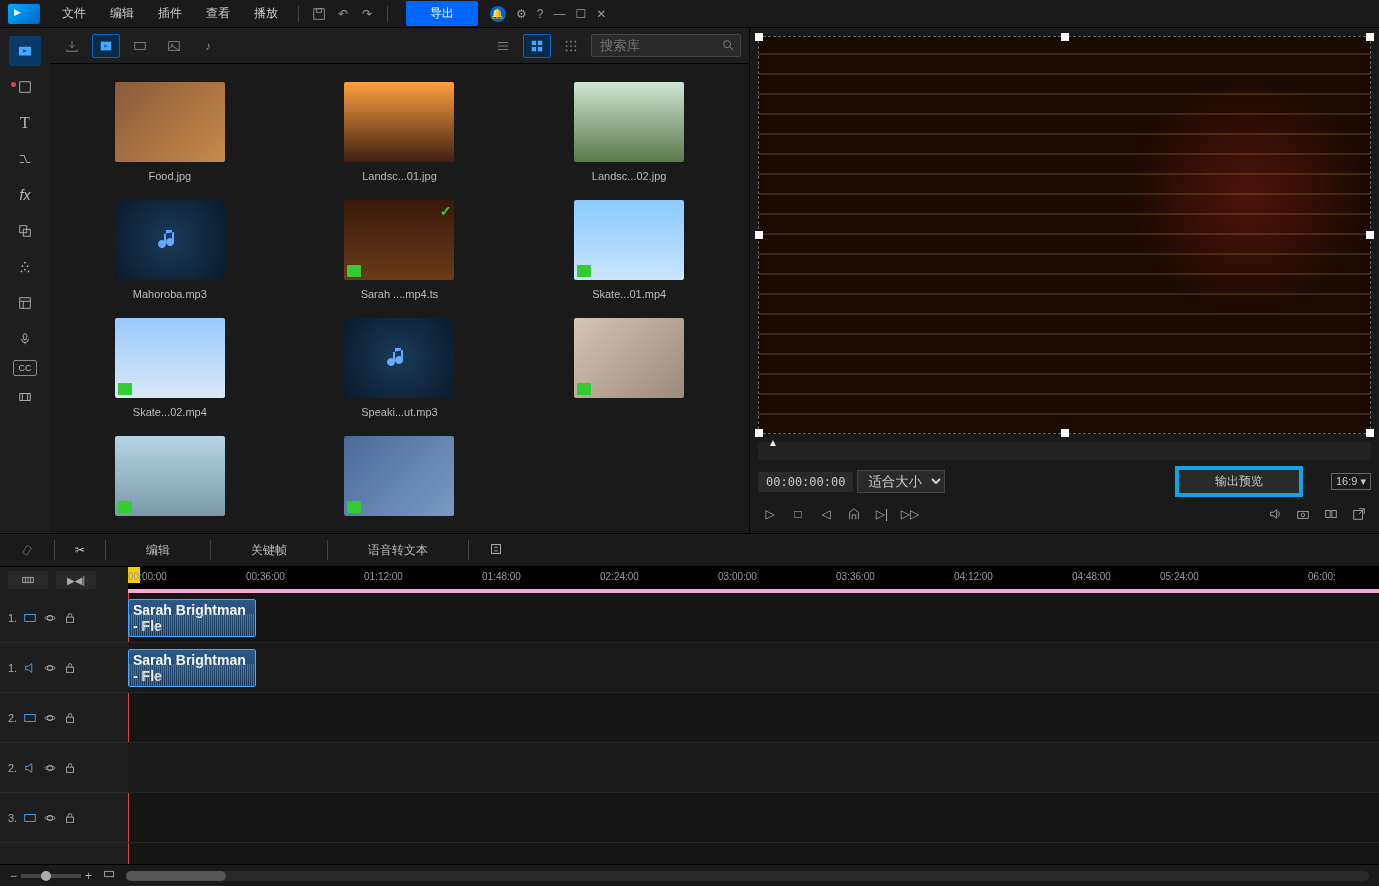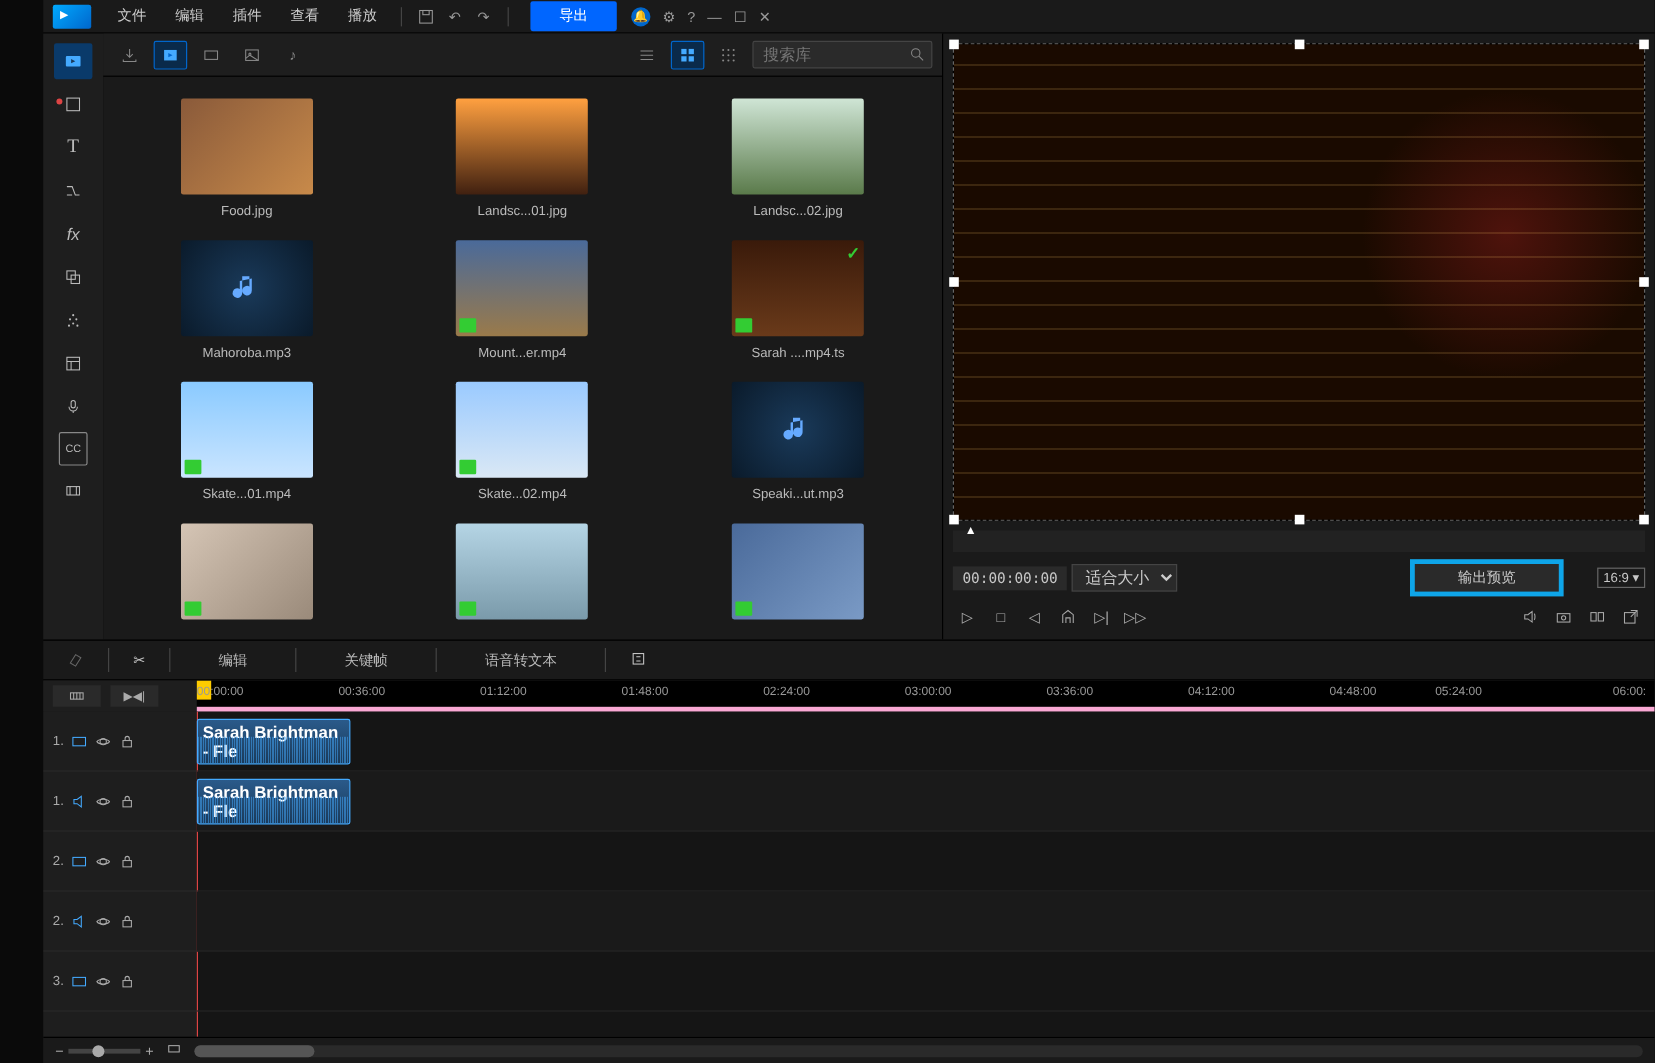--- a/index.html
+++ b/index.html
@@ -1,17 +1,17 @@
 <!DOCTYPE html>
 <html><head>
 <meta charset="utf-8">
 <style>
 * { margin:0; padding:0; box-sizing:border-box; font-family:"Microsoft YaHei",Arial,sans-serif; }
 body { background:#0a0a0a; color:#c8c8c8; width:1379px; height:886px; overflow:hidden; font-size:12px; }
-.app { display:flex; flex-direction:column; height:100%;padding-left:36px; }
+.app { display:flex; flex-direction:column; height:100%; }
 .menubar { height:28px; background:#1a1a1a; display:flex; align-items:center; padding:0 8px; gap:4px; border-bottom:1px solid #000; }
 .logo { width:32px; height:20px; background:linear-gradient(135deg,#0af,#06c); border-radius:2px; margin-right:8px; position:relative; }
 .logo::after { content:"▶"; color:#fff; font-size:9px; position:absolute; left:6px; top:3px; }
 .menubar .menuitem { padding:2px 10px; cursor:pointer; color:#ccc; }
 .menubar .sep { width:1px; height:16px; background:#444; margin:0 6px; }
 .menubar .ico { width:20px; height:20px; display:flex; align-items:center; justify-content:center; cursor:pointer; color:#999; }
 .export-btn { background:#0066ff; color:#fff; padding:4px 24px; border-radius:2px; cursor:pointer; margin:0 8px; }
 .title-center { flex:1; text-align:center; color:#aaa; }
 .winctrl { display:flex; gap:10px; align-items:center; }
 .winctrl span { cursor:pointer; color:#999; }
@@ -170,21 +170,21 @@
             <rect x="2" y="2" width="12" height="12"></rect>
             <path d="M2 6h12M6 6v8"></path>
           </svg>
         </div>
       <div class="rico">
           <svg class="i" viewBox="0 0 16 16" fill="none" stroke="currentColor">
             <rect x="6" y="2" width="4" height="7" rx="2"></rect>
             <path d="M4 8a4 4 0 008 0M8 12v2"></path>
           </svg>
         </div>
-      <div class="rico" style="border:1px solid #888;font-size:9px;width:24px;height:28px">CC</div>
+      <div class="rico" style="border:1px solid #888;font-size:9px;width:24px;height:16px">CC</div>
       <div class="rico">
           <svg class="i" viewBox="0 0 16 16" fill="none" stroke="currentColor">
             <rect x="2" y="4" width="12" height="8"></rect>
             <path d="M5 4v8M11 4v8"></path>
           </svg>
         </div>
     </div>
 
     <div class="libcol">
       <div class="libtop">
@@ -261,26 +261,20 @@
               <div class="img" style="background: linear-gradient(rgb(207, 229, 213), rgb(90, 122, 74));"></div>
               <div class="lbl">Landsc...02.jpg</div>
             </div>
             <div class="thumb">
               <div class="img audio">
                 <svg width="32" height="32" viewBox="0 0 16 16" fill="#6af">
                   <path d="M6 3v7a2 2 0 11-1-1.7V5l5-1v5a2 2 0 11-1-1.7V3z"></path>
                 </svg>
               </div>
               <div class="lbl">Mahoroba.mp3</div>
-            </div>
-            <div class="thumb">
-              <div class="img" style="background: linear-gradient(rgb(74, 106, 154), rgb(154, 122, 74));">
-                <div class="badge"></div>
-              </div>
-              <div class="lbl">Mount...er.mp4</div>
             </div>
             <div class="thumb">
               <div class="img" style="background: linear-gradient(rgb(58, 26, 10), rgb(106, 58, 26));">
                 <div class="badge"></div>
                 <div class="check">✓</div>
               </div>
               <div class="lbl">Sarah ....mp4.ts</div>
             </div>
             <div class="thumb">
               <div class="img" style="background: linear-gradient(rgb(138, 202, 255), rgb(202, 229, 255));">

